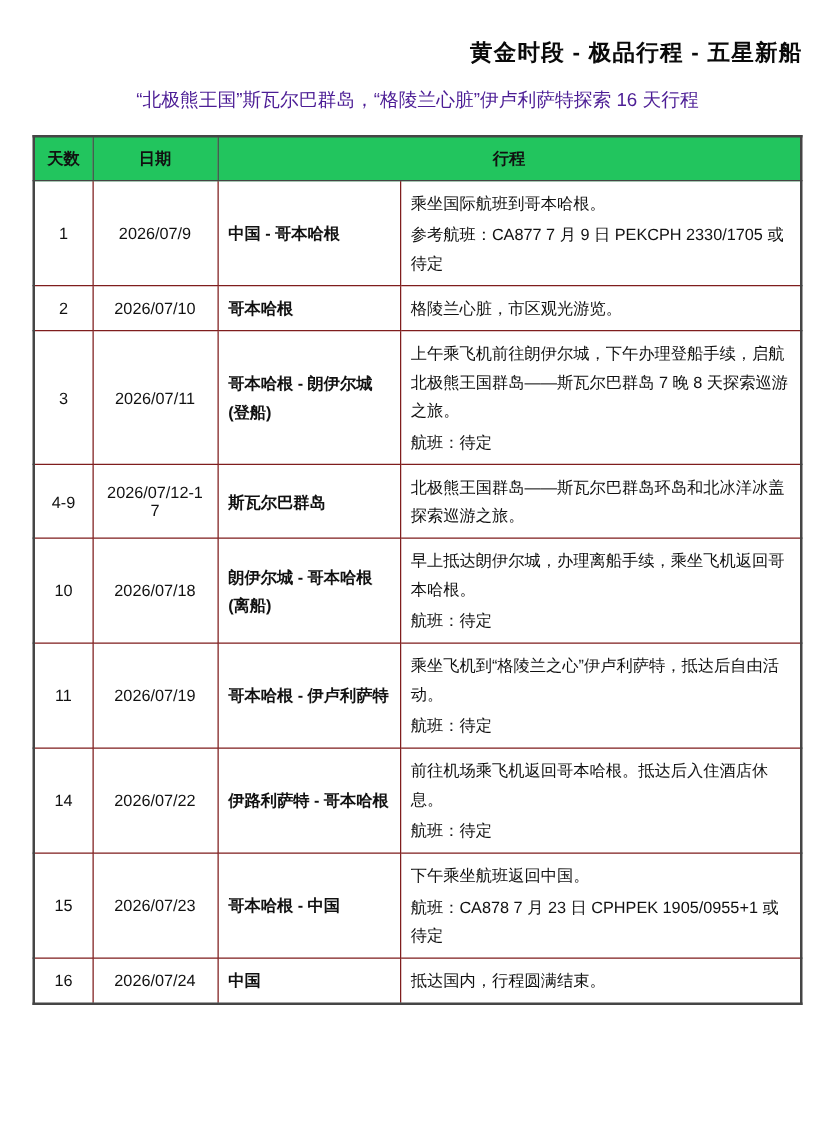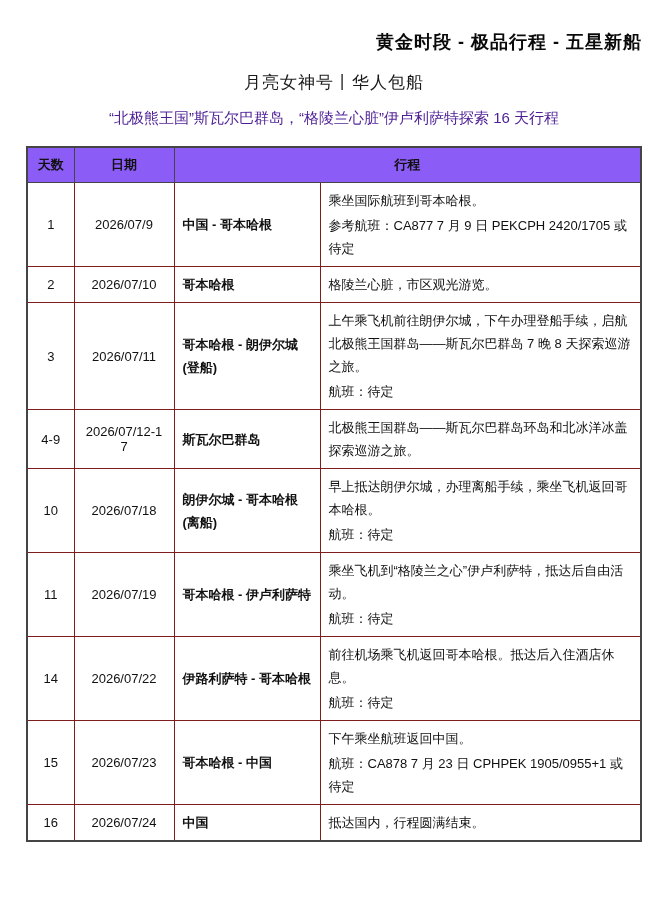--- a/index.html
+++ b/index.html
@@ -23,21 +23,21 @@
   .title-itin {
     text-align: center; font-size: 15px; font-weight: normal;
     margin: 0 0 18px 0; color: #4c1d95;
   }
 
   table.itn {
     border-collapse: collapse; width: 100%; table-layout: fixed;
     border: 2px solid #454545;
   }
   table.itn th {
-    background: #8b5cf6;
+    background: #22c55e;
     border: 1px solid #454545;
     font-size: 13px; font-weight: bold;
     padding: 8px 4px; text-align: center;
   }
   table.itn td {
     border: 1px solid #7f1d1d;
     font-size: 13px;
     padding: 4px 8px;
     vertical-align: middle;
     word-break: break-all;
@@ -46,21 +46,20 @@
   td.c-dest { font-weight: bold; }
   .cell-line { line-height: 23px; }
   td.c-desc .cell-line { margin: 2px 0; }
 </style>
 </head>
 <body>
 
 <div class="page">
 
   <div class="title-main">黄金时段 - 极品行程 - 五星新船</div>
-  <div class="title-ship">月亮女神号丨华人包船</div>
   <div class="title-itin">“北极熊王国”斯瓦尔巴群岛，“格陵兰心脏”伊卢利萨特探索 16 天行程</div>
 
   <table class="itn">
     <colgroup>
       <col style="width:47px">
       <col style="width:100px">
       <col style="width:146px">
       <col>
     </colgroup>
     <thead>
@@ -72,21 +71,21 @@
     </thead>
     <tbody>
         <tr>
           <td class="c-day">1</td>
           <td class="c-date">2026/07/9</td>
           <td class="c-dest">
             <div class="cell-line">中国 - 哥本哈根</div>
           </td>
           <td class="c-desc">
             <div class="cell-line">乘坐国际航班到哥本哈根。</div>
-            <div class="cell-line">参考航班：CA877 7 月 9 日 PEKCPH 2420/1705 或待定</div>
+            <div class="cell-line">参考航班：CA877 7 月 9 日 PEKCPH 2330/1705 或待定</div>
           </td>
         </tr>
         <tr>
           <td class="c-day">2</td>
           <td class="c-date">2026/07/10</td>
           <td class="c-dest">
             <div class="cell-line">哥本哈根</div>
           </td>
           <td class="c-desc">
             <div class="cell-line">格陵兰心脏，市区观光游览。</div>

